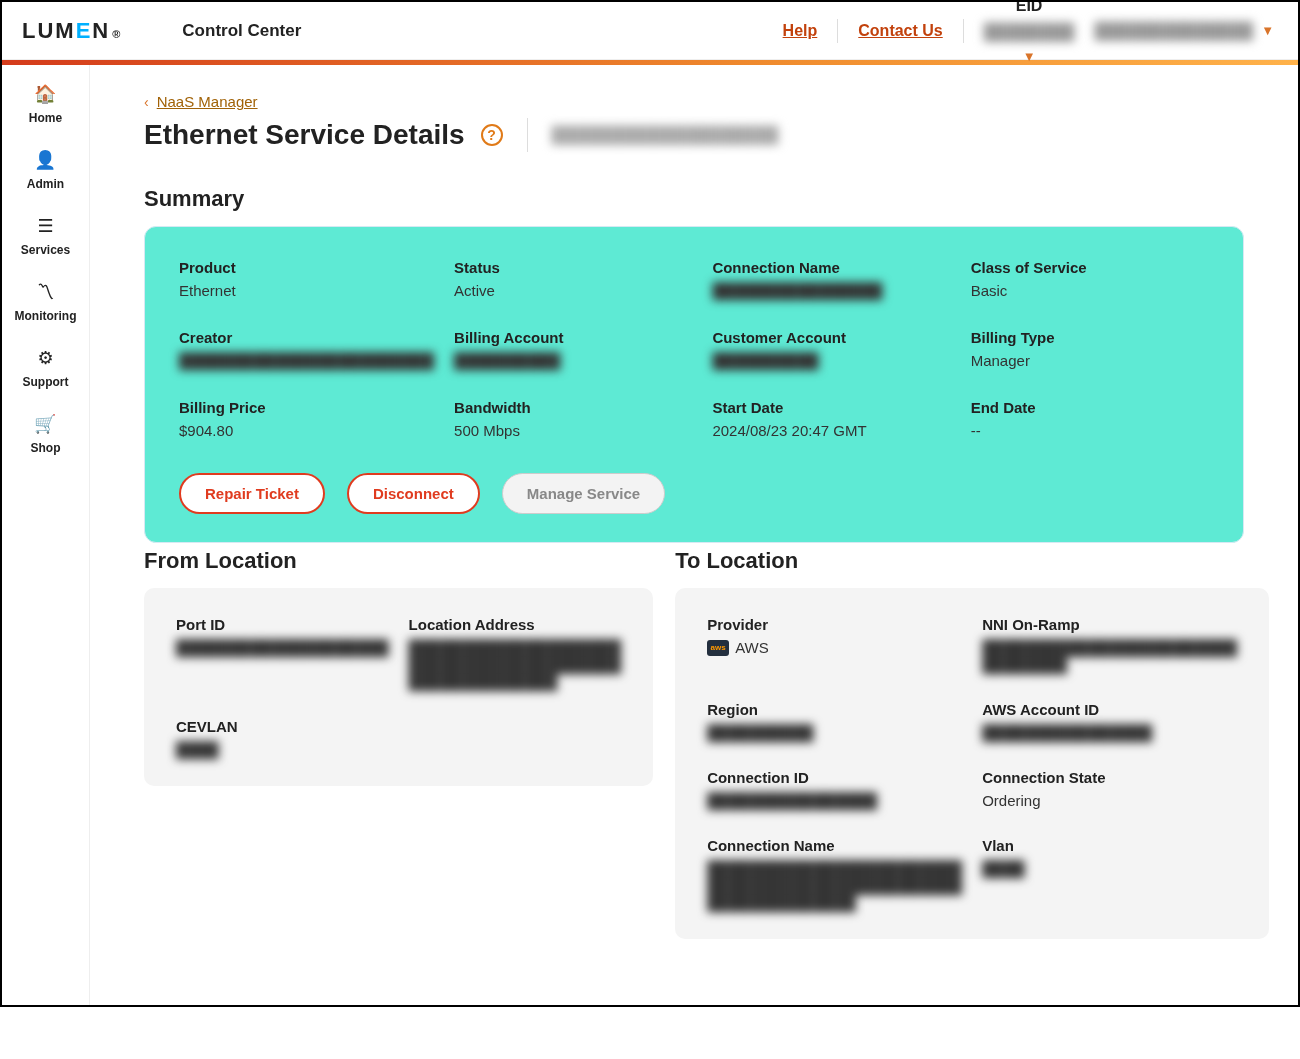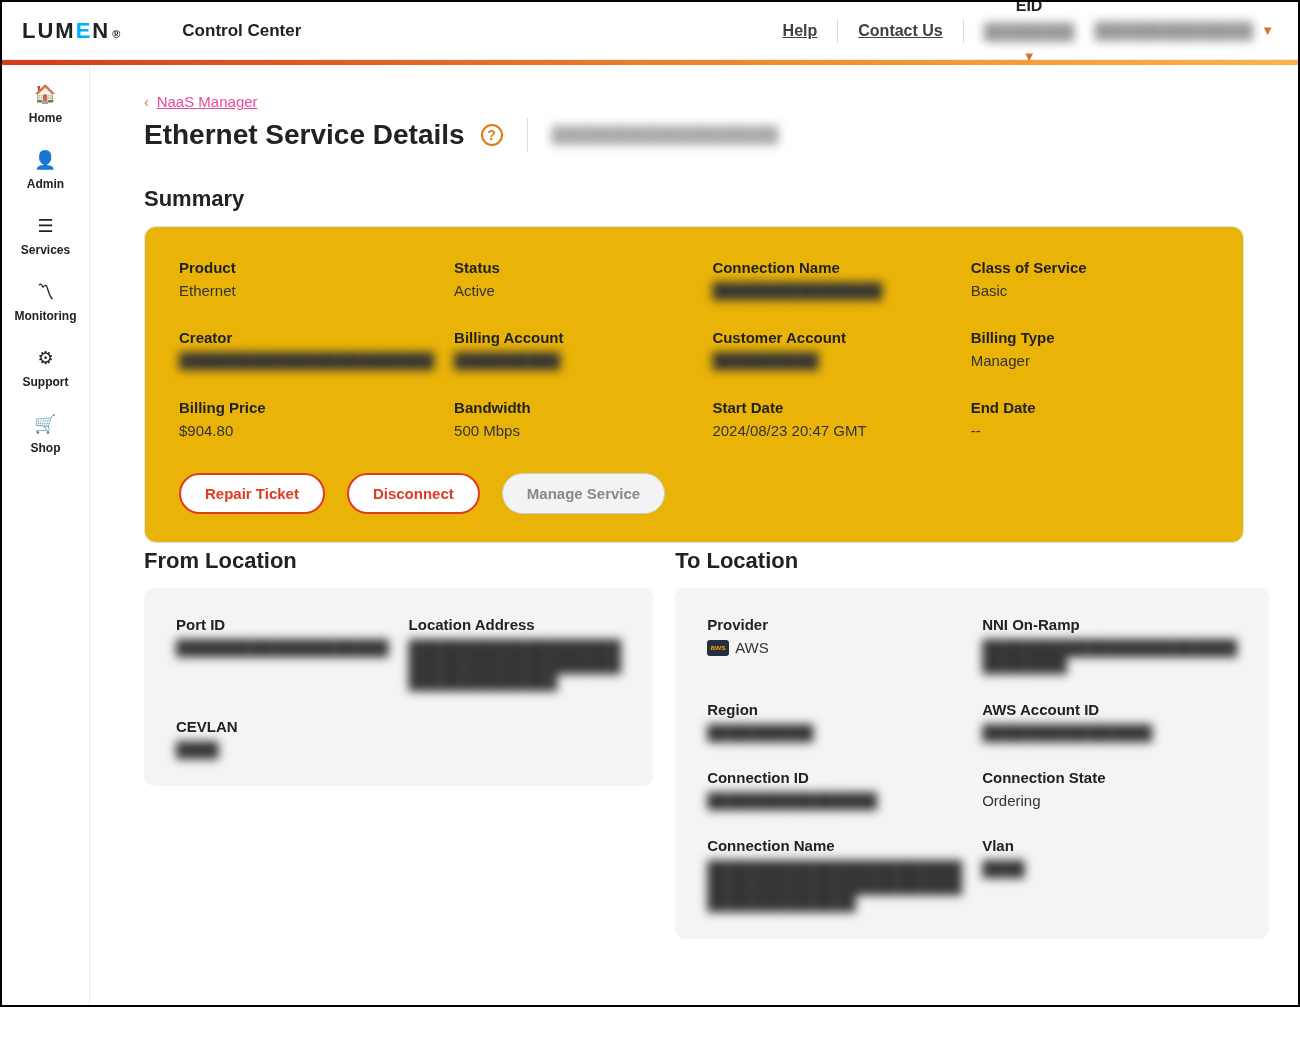--- a/index.html
+++ b/index.html
@@ -6,21 +6,21 @@
   html, body { width: 1300px; height: 1059px; font-family: "Segoe UI", Arial, sans-serif; color: #222; background: #fff; }
   .frame { width: 1300px; height: 1007px; border: 2px solid #000; position: relative; overflow: hidden; }
 
   
   .topbar { height: 58px; display: flex; align-items: center; padding: 0 24px 0 20px; border-bottom: 1px solid #eee; }
   .logo { font-weight: 800; letter-spacing: 2px; font-size: 22px; display: flex; align-items: baseline; }
   .logo .E { color: #00b0ff; font-weight: 900; }
   .logo-reg { font-size: 11px; vertical-align: super; margin-left: 2px; }
   .app-title { margin-left: 60px; font-size: 17px; font-weight: 700; }
   .top-right { margin-left: auto; display: flex; align-items: center; gap: 20px; }
-  .top-link { color: #404040; font-weight: 700; text-decoration: underline; cursor: pointer; }
+  .top-link { color: #c2410c; font-weight: 700; text-decoration: underline; cursor: pointer; }
   .vdiv { width: 1px; height: 24px; background: #ddd; }
   .eid-group { display: flex; align-items: center; gap: 8px; cursor: pointer; flex-direction: column; }
   .eid-label { font-weight: 700; }
   .blur { filter: blur(5px); color: #999; user-select: none; }
   .chevron { color: #d9742a; font-size: 13px; }
   .account-group { display: flex; align-items: center; gap: 8px; cursor: pointer; }
 
   
   .accent { height: 5px; background: linear-gradient(90deg, #d43b1b 0%, #f08c2e 60%, #ffb24a 100%); }
 
@@ -30,30 +30,30 @@
   
   .sidebar { width: 88px; border-right: 1px solid #eee; display: flex; flex-direction: column; align-items: center; padding-top: 18px; gap: 24px; }
   .side-item { display: flex; flex-direction: column; align-items: center; gap: 6px; cursor: pointer; color: #222; }
   .side-item span.label { font-size: 12px; font-weight: 700; }
   .side-icon { width: 22px; height: 22px; display: flex; align-items: center; justify-content: center; font-size: 18px; }
 
   
   .main { flex: 1; padding: 28px 54px 20px 54px; overflow: auto; }
   .breadcrumb { display: flex; align-items: center; gap: 8px; margin-bottom: 8px; }
   .bc-caret { color: #d9742a; font-size: 14px; }
-  .bc-link { color: #ec4899; text-decoration: underline; cursor: pointer; font-size: 15px; }
+  .bc-link { color: #a16207; text-decoration: underline; cursor: pointer; font-size: 15px; }
   .page-header { display: flex; align-items: center; gap: 16px; }
   .page-title { font-size: 28px; font-weight: 700; }
   .help-ico { width: 22px; height: 22px; border: 2px solid #e07a18; border-radius: 50%; display: flex; align-items: center; justify-content: center; color: #e07a18; font-weight: 700; font-size: 14px; cursor: pointer; }
   .header-divider { width: 1px; height: 34px; background: #ddd; margin-left: 8px; }
   .header-sub { filter: blur(5px); color: #aaa; font-size: 16px; margin-left: 8px; }
 
   .section-title { font-size: 22px; font-weight: 700; margin: 34px 0 14px; }
 
-  .summary-card { background: #eab308; border: 1px solid #d6e9f3; border-radius: 12px; padding: 32px 34px 28px; }
+  .summary-card { background: #5eead4; border: 1px solid #d6e9f3; border-radius: 12px; padding: 32px 34px 28px; }
   .sum-grid { display: grid; grid-template-columns: 1fr 1fr 1fr 1fr; row-gap: 30px; column-gap: 20px; }
   .field-label { font-weight: 700; font-size: 15px; margin-bottom: 6px; }
   .field-value { font-size: 15px; color: #333; }
 
   .btn-row { display: flex; gap: 22px; margin-top: 34px; }
   .btn { border-radius: 999px; padding: 10px 24px; font-weight: 700; font-size: 15px; cursor: pointer; background: #fff; }
   .btn-outline-danger { border: 2px solid #e03b1f; color: #e03b1f; }
   .btn-disabled { border: 1px solid #ccc; color: #888; background: #f3f3f3; cursor: not-allowed; }
 
   .loc-row { display: grid; grid-template-columns: 1fr 1fr; gap: 22px; margin-top: 5px; }

